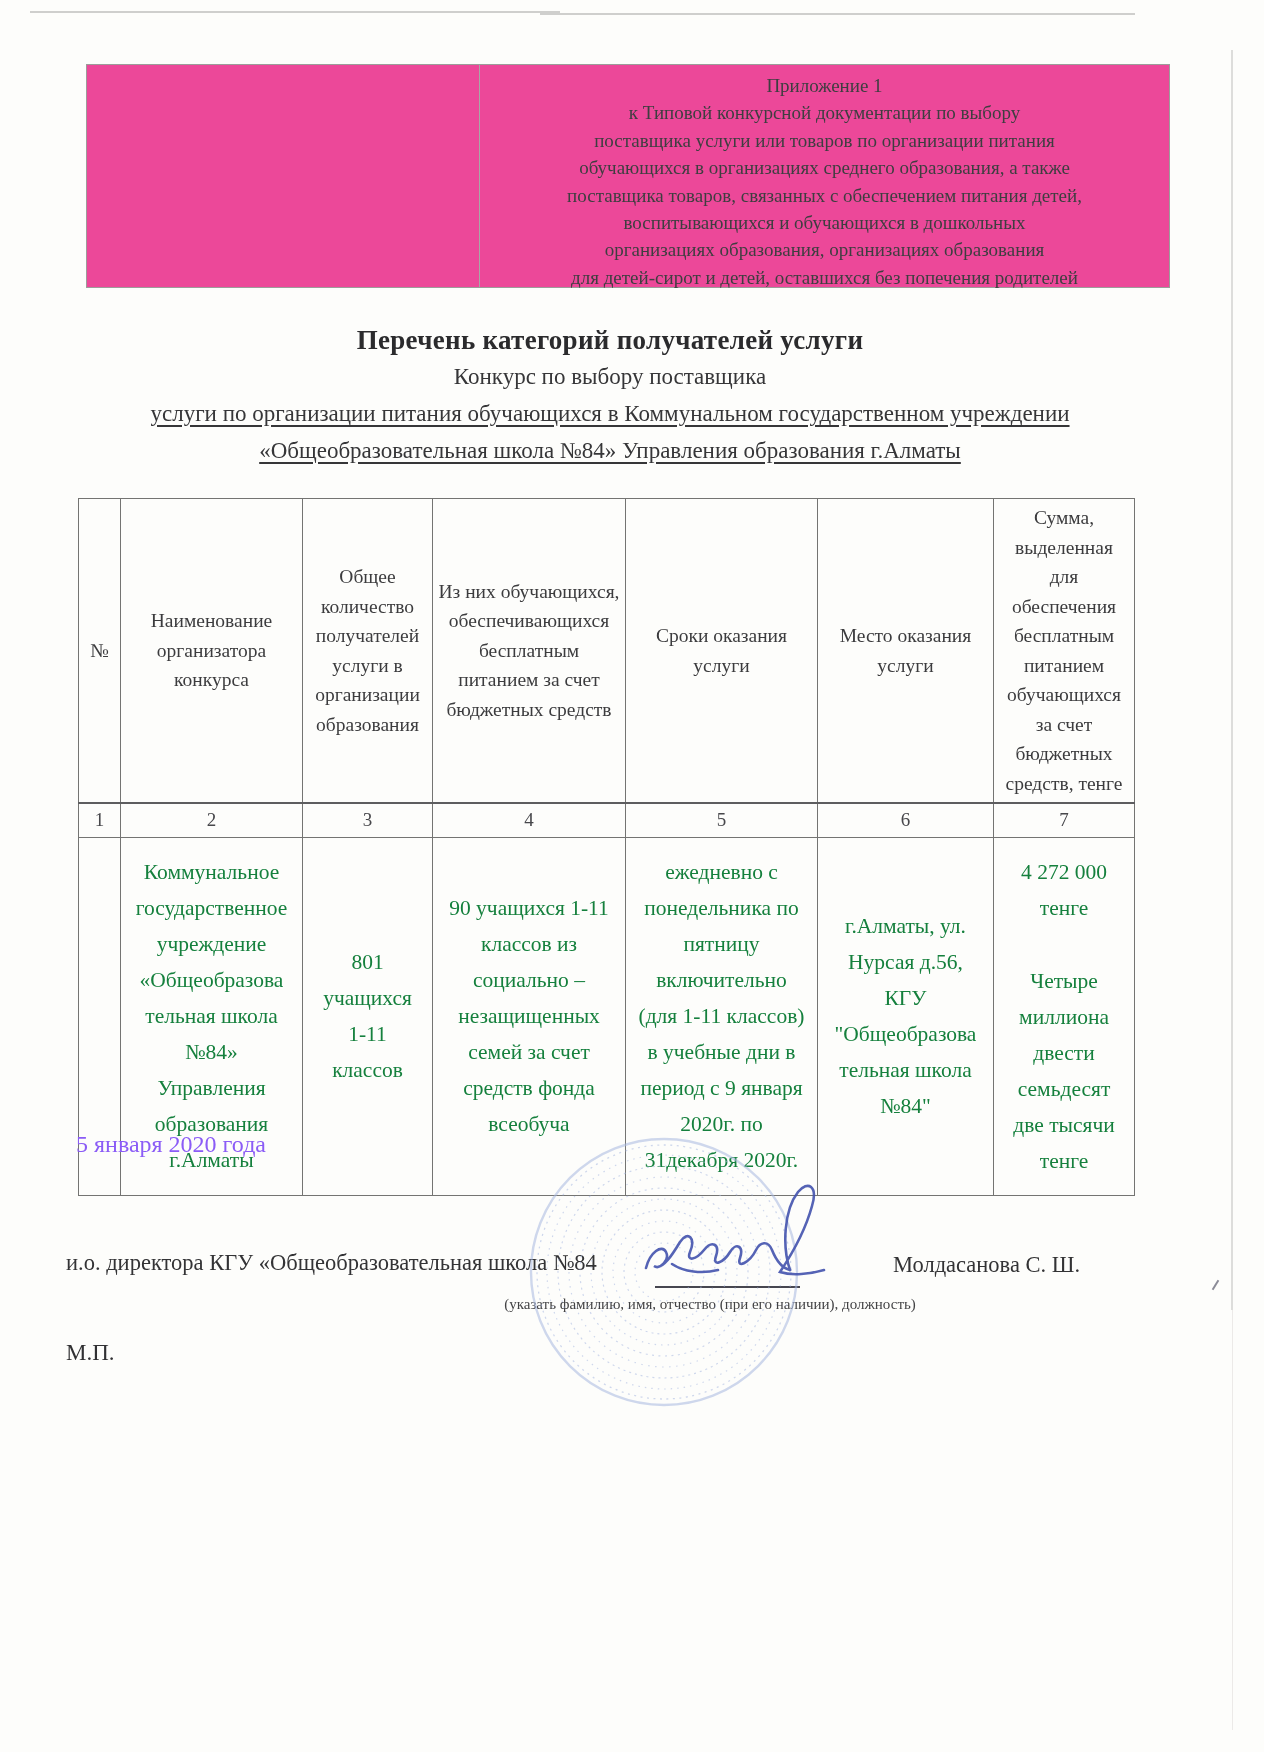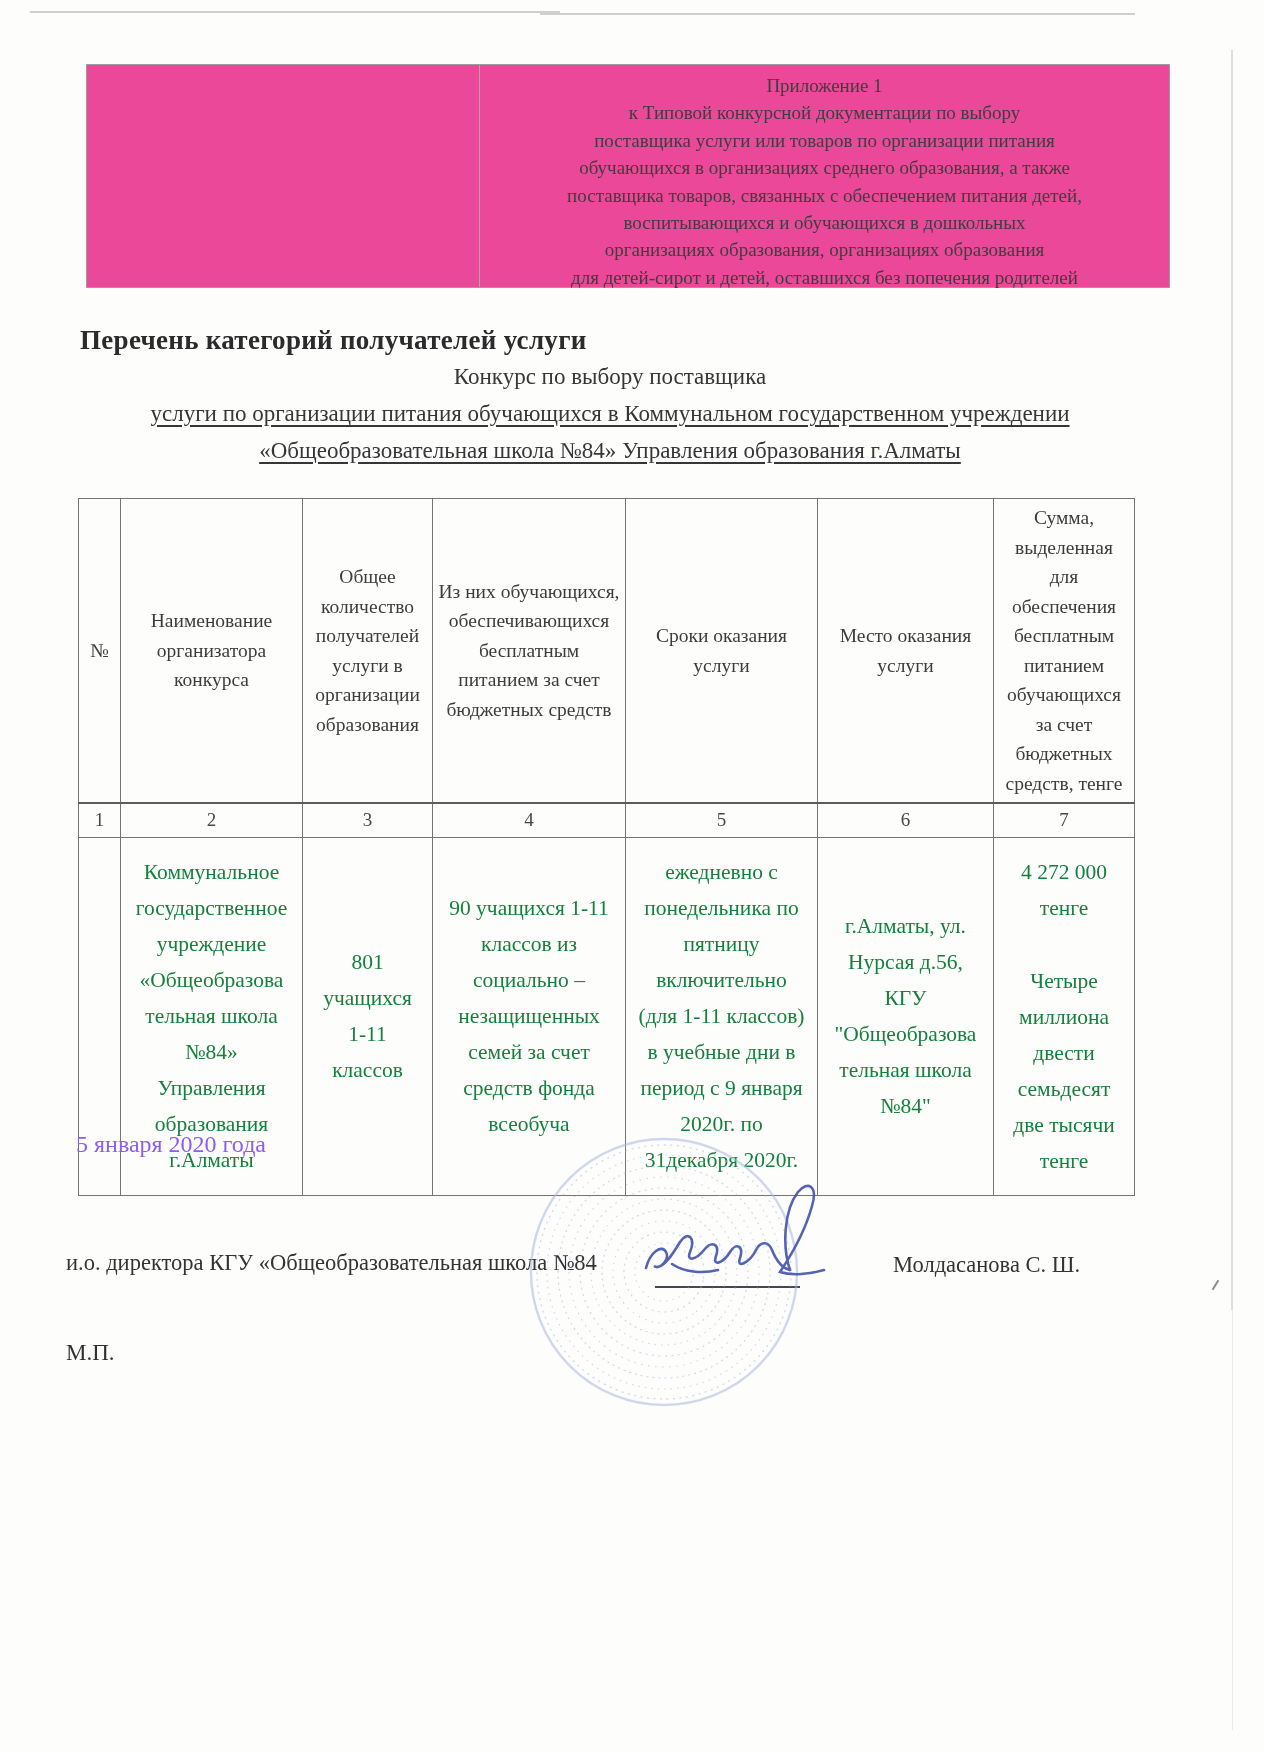--- a/index.html
+++ b/index.html
@@ -22,21 +22,21 @@
     border:1px solid #9c9c9a; display:flex; background:#ec4899;
   }
   .appendix-left { width:392px; border-right:1px solid #a8a8a6; }
   .appendix-right {
     flex:1; text-align:center; font-size:19px; line-height:27.4px;
     padding-top:7px; color:#3e3e40;
   }
 
   
   .title-main {
-    position:absolute; left:80px; top:325px; width:1060px; text-align:left;
+    position:absolute; left:80px; top:325px; width:1060px; text-align:center;
     font-size:27px; font-weight:bold; color:#2b2b2d; letter-spacing:.3px;
   }
   .title-sub { position:absolute; left:40px; top:364px; width:1140px; text-align:center; font-size:23px; color:#363638; }
   .title-sub2 { top:401px; text-decoration:underline; text-underline-offset:4px; }
   .title-sub3 { top:438px; text-decoration:underline; text-underline-offset:4px; }
 
   
   table.main {
     position:absolute; left:78px; top:498px; width:1056px;
     border-collapse:collapse; table-layout:fixed;
@@ -140,20 +140,21 @@
           <div class="sum-words">Четыре миллиона двести семьдесят две тысячи тенге</div>
         </td>
       </tr>
     </tbody>
   </table>
 
   <div class="f-date">5 января 2020 года</div>
   <div class="f-label">и.о. директора КГУ «Общеобразовательная школа №84</div>
   <div class="f-sigline"></div>
   <div class="f-name">Молдасанова С. Ш.</div>
+  <div class="f-hint">(указать фамилию, имя, отчество (при его наличии), должность)</div>
   <div class="f-mp">М.П.</div>
 
   <svg class="stamp-svg" width="292" height="292" viewBox="0 0 292 292">
     <g fill="none" stroke="#a9b9e0">
       <circle cx="146" cy="146" r="133" stroke-width="2.4"></circle>
       <circle cx="146" cy="146" r="127" stroke-width="1.3" stroke-dasharray="2 4.5"></circle>
       <circle cx="146" cy="146" r="117" stroke-width="1.2" stroke-dasharray="1.5 5"></circle>
       <circle cx="146" cy="146" r="106" stroke-width="1.2" stroke-dasharray="2 4" transform="rotate(14 146 146)"></circle>
       <circle cx="146" cy="146" r="95" stroke-width="1.2" stroke-dasharray="1.5 5.5" transform="rotate(31 146 146)"></circle>
       <circle cx="146" cy="146" r="84" stroke-width="1.2" stroke-dasharray="2 4.5" transform="rotate(8 146 146)"></circle>

